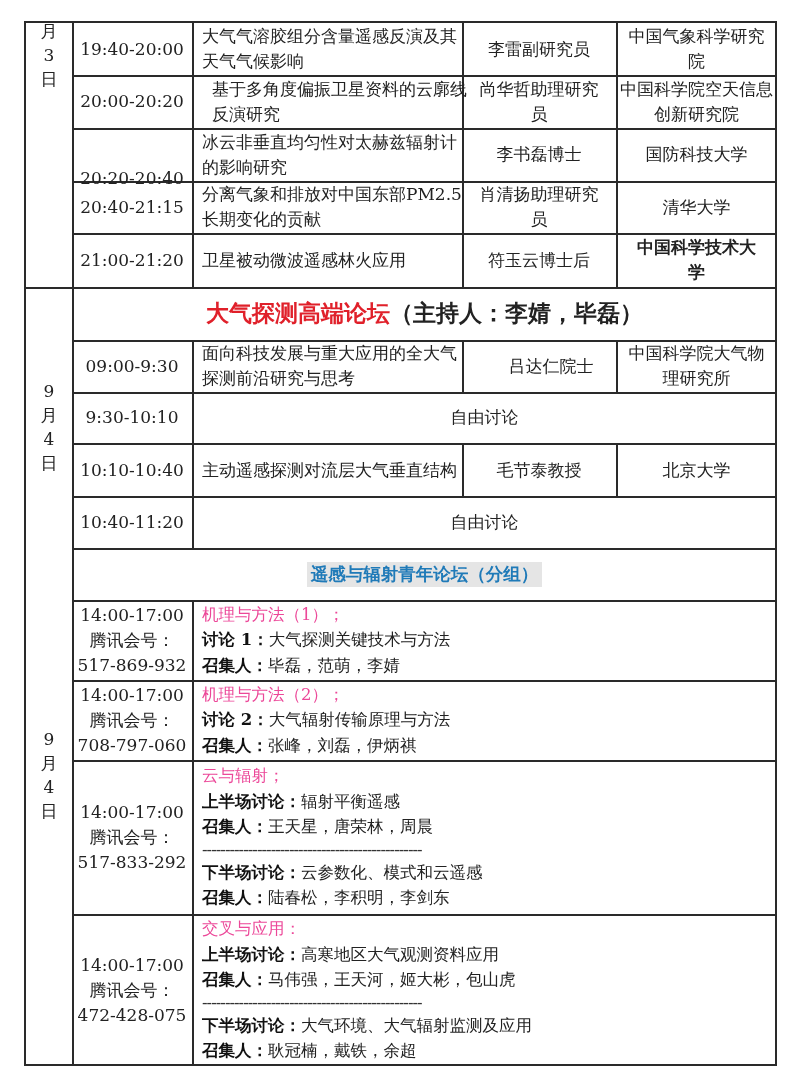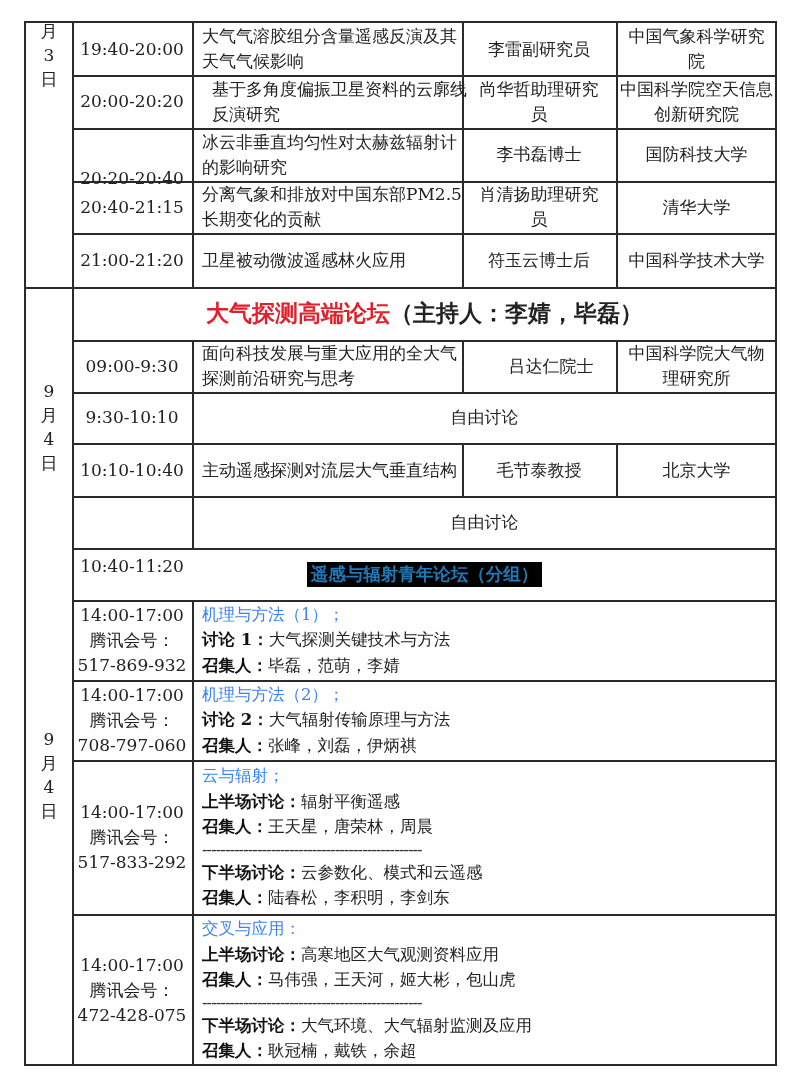--- a/index.html
+++ b/index.html
@@ -8,25 +8,25 @@
   .tbl { position:absolute; left:24px; top:21px; width:753px; height:1045px;
          border:2px solid #2a2a2a; box-sizing:border-box; }
   .cell { position:absolute; box-sizing:border-box; display:flex; align-items:center;
           justify-content:center; text-align:center; font-size:17px; line-height:25px; color:#222; }
   .vline { position:absolute; width:1.5px; background:#2a2a2a; }
   .hline { position:absolute; height:1.5px; background:#2a2a2a; }
   .day { flex-direction:column; font-size:17px; line-height:24px; }
   .topic { justify-content:flex-start; text-align:left; padding-left:10px; }
   .red { color:#e0202a; font-weight:bold; font-family:"DejaVu Sans","Liberation Sans",sans-serif; }
   .hdr-rest { font-weight:bold; font-family:"DejaVu Sans","Liberation Sans",sans-serif; color:#222; }
-  .blue-hdr { color:#1f7ab8; font-weight:bold; background:#000000; padding:0 4px;
+  .blue-hdr { color:#1f7ab8; font-weight:bold; background:#e5e5e5; padding:0 4px;
               font-family:"DejaVu Sans","Liberation Sans",sans-serif; }
   .grp { flex-direction:column; align-items:flex-start; justify-content:center; text-align:left;
          padding-left:10px; font-size:16.5px; line-height:25.5px; }
-  .grp .title { color:#3b82f6; }
+  .grp .title { color:#ec4899; }
   .grp b { font-weight:bold; color:#111; }
   .dash { letter-spacing:-1px; color:#333; overflow:hidden; white-space:nowrap; width:275px; line-height:20px; }
   .mono { flex-direction:column; line-height:25px; }
 </style>
 </head>
 <body>
 
 <div class="tbl">
 
   <div class="vline" style="left:46px; top:0; height:1043px;"></div>
@@ -77,21 +77,21 @@
   <div class="cell" style="left:590px; top:105px; width:161px; height:53px;">国防科技大学</div>
 
   <div class="cell" style="left:46px; top:158px; width:120px; height:52px;">20:40-21:15</div>
   <div class="cell topic" style="left:166px; top:158px; width:270px; height:52px;">分离气象和排放对中国东部PM2.5 长期变化的贡献</div>
   <div class="cell" style="left:436px; top:158px; width:154px; height:52px; padding:0 14px;">肖清扬助理研究员</div>
   <div class="cell" style="left:590px; top:158px; width:161px; height:52px;">清华大学</div>
 
   <div class="cell" style="left:46px; top:210px; width:120px; height:54px;">21:00-21:20</div>
   <div class="cell topic" style="left:166px; top:210px; width:270px; height:54px;">卫星被动微波遥感林火应用</div>
   <div class="cell" style="left:436px; top:210px; width:154px; height:54px;">符玉云博士后</div>
-  <div class="cell" style="left:590px; top:210px; width:161px; height:54px; padding:0 8px;">中国科学技术大学</div>
+  <div class="cell" style="left:590px; top:210px; width:161px; height:54px; padding:0 17px;font-weight:bold;">中国科学技术大学</div>
 
   <div class="cell day" style="left:0; top:354px; width:46px; height:100px;">
     <span>9</span>
     <span>月</span>
     <span>4</span>
     <span>日</span>
   </div>
   <div class="cell day" style="left:0; top:702px; width:46px; height:100px;">
     <span>9</span>
     <span>月</span>
@@ -110,21 +110,21 @@
   <div class="cell" style="left:590px; top:317px; width:161px; height:52px; padding:0 8px;">中国科学院大气物理研究所</div>
 
   <div class="cell" style="left:46px; top:369px; width:120px; height:51px;">9:30-10:10</div>
   <div class="cell" style="left:166px; top:369px; width:585px; height:51px;">自由讨论</div>
 
   <div class="cell" style="left:46px; top:421px; width:120px; height:52px;">10:10-10:40</div>
   <div class="cell topic" style="left:166px; top:421px; width:270px; height:52px;">主动遥感探测对流层大气垂直结构</div>
   <div class="cell" style="left:436px; top:421px; width:154px; height:52px;">毛节泰教授</div>
   <div class="cell" style="left:590px; top:421px; width:161px; height:52px;">北京大学</div>
 
-  <div class="cell" style="left:46px; top:473px; width:120px; height:52px;margin-top:44px;">10:40-11:20</div>
+  <div class="cell" style="left:46px; top:473px; width:120px; height:52px;">10:40-11:20</div>
   <div class="cell" style="left:166px; top:473px; width:585px; height:52px;">自由讨论</div>
 
   <div class="cell" style="left:46px; top:525px; width:705px; height:52px; font-size:17.5px;">
     <span class="blue-hdr">遥感与辐射青年论坛（分组）</span>
   </div>
 
   <div class="cell mono" style="left:46px; top:577px; width:120px; height:80px;">
     <span>14:00-17:00</span>
     <span>腾讯会号：</span>
     <span>517-869-932</span>

